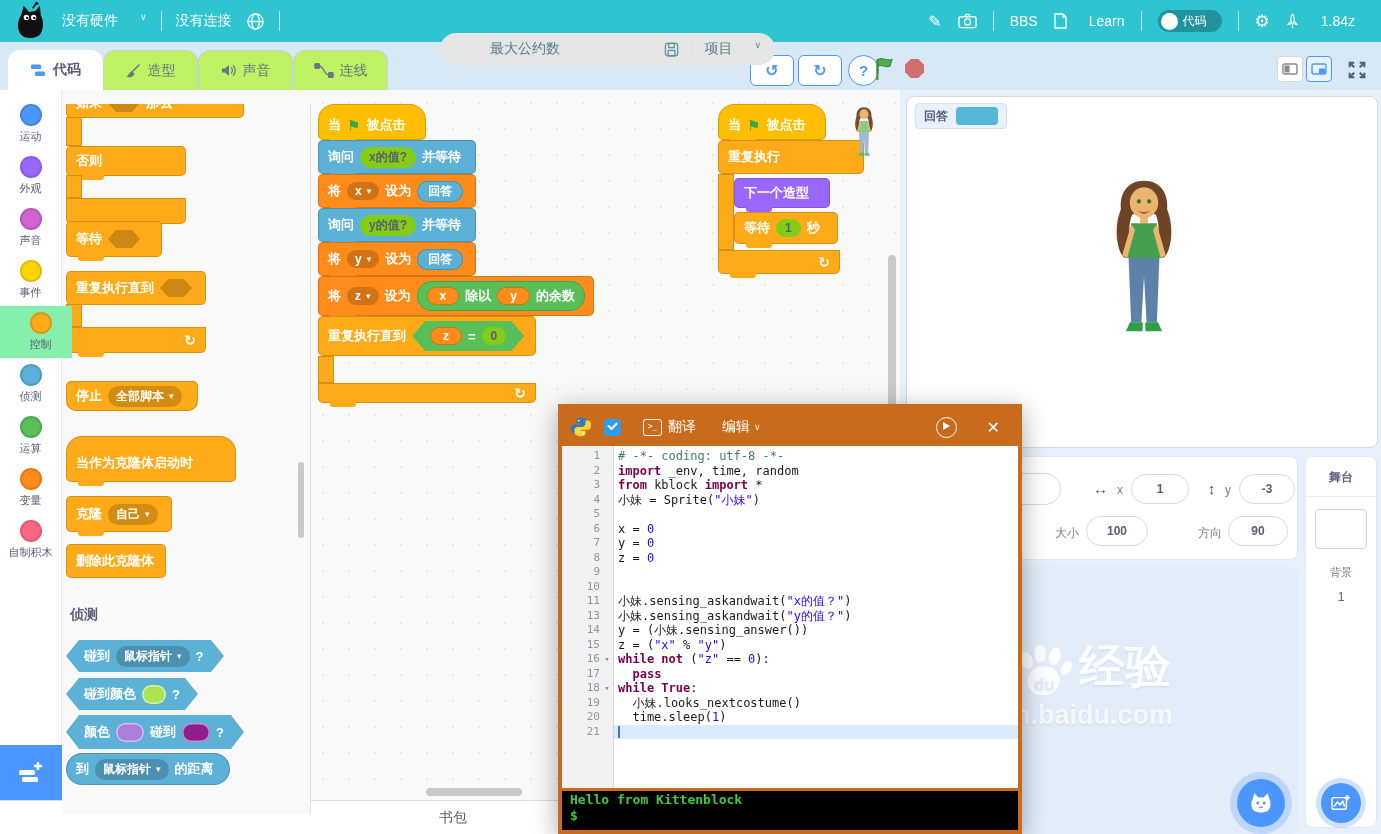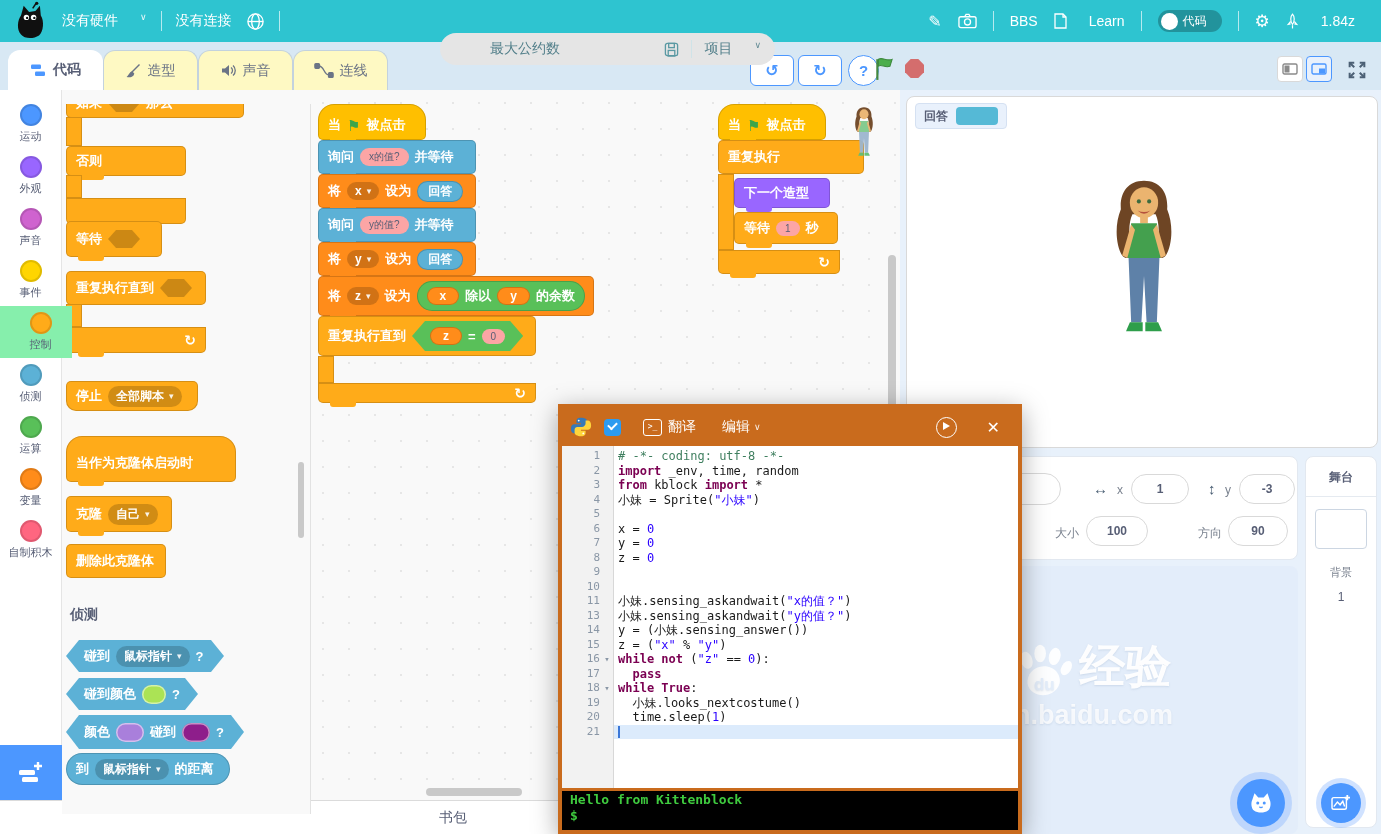--- a/index.html
+++ b/index.html
@@ -21,21 +21,21 @@
   .toggle-pill{width:64px;height:22px;border-radius:11px;background:rgba(0,0,0,.25);
     display:flex;align-items:center;gap:5px;padding:0 3px;box-sizing:border-box;}
   .toggle-knob{width:17px;height:17px;border-radius:50%;background:#fff;}
   .toggle-label{font-size:12px;color:#fff;}
   .icon-btn{display:flex;align-items:center;justify-content:center;}
 
   
   .tabrow{position:absolute;left:0;top:42px;width:1381px;height:48px;background:#D8E8F4;z-index:20;}
   .tab{position:absolute;top:8px;height:40px;border-radius:12px 12px 0 0;display:flex;align-items:center;
     justify-content:center;gap:6px;font-size:14px;color:#57606F;box-sizing:border-box;}
-  .tab.inactive{background:#fef9c3;border:1px solid #C3D2DE;border-bottom:none;color:#6B7486;}
+  .tab.inactive{background:#bef264;border:1px solid #C3D2DE;border-bottom:none;color:#6B7486;}
   .tab.active{background:#FFFFFF;font-weight:bold;color:#575E75;}
   .tb-btn{position:absolute;display:flex;align-items:center;justify-content:center;background:#fff;
     border:1px solid #4C97FF;border-radius:6px;color:#4C97FF;font-weight:bold;}
   .sq-btn{position:absolute;width:26px;height:26px;border:1px solid #D9D9D9;border-radius:4px;background:#fff;
     display:flex;align-items:center;justify-content:center;box-sizing:border-box;}
   .sq-btn.active{background:#E9F1FC;border-color:#4C97FF;}
 
   
   .categories{position:absolute;left:0;top:90px;width:62px;height:710px;background:#fff;
     border-right:1px solid #E5E5E5;z-index:6;display:flex;flex-direction:column;align-items:center;padding-top:8px;box-sizing:border-box;}
@@ -52,21 +52,21 @@
     background-image:radial-gradient(circle,#E6E6E6 1px,transparent 1px);background-size:26px 26px;overflow:hidden;z-index:1;}
 
   
   .blk{position:absolute;display:flex;align-items:center;gap:6px;color:#fff;font-weight:600;font-size:13px;
     padding:0 10px;border-radius:5px;box-shadow:inset 0 0 0 1px rgba(0,0,0,.16);white-space:nowrap;box-sizing:border-box;cursor:grab;}
   .hat{border-radius:16px 16px 5px 5px;}
   .nb::after{content:"";position:absolute;left:12px;bottom:-4px;width:26px;height:5px;background:inherit;border-radius:0 0 3px 3px;}
   .arm{position:absolute;width:16px;box-shadow:inset 0 0 0 1px rgba(0,0,0,.16);}
   .cfoot{border-radius:0 0 5px 5px;justify-content:flex-end;}
   .field{background:rgba(0,0,0,.18);border-radius:99px;padding:2px 8px;display:flex;align-items:center;gap:5px;font-size:12px;}
-  .white-in{background:#fca5a5;color:#575E75;border-radius:99px;padding:2px 9px;font-size:10px;font-weight:400;}
+  .white-in{background:#84cc16;color:#575E75;border-radius:99px;padding:2px 9px;font-size:12px;font-weight:700;}
   .oval{border-radius:99px;box-shadow:inset 0 0 0 1px rgba(0,0,0,.18);padding:2px 11px;font-size:12px;font-weight:600;}
   .hexhole{width:32px;height:18px;background:rgba(0,0,0,.2);
     clip-path:polygon(25% 0,75% 0,100% 50%,75% 100%,25% 100%,0 50%);}
   .bool{clip-path:polygon(13px 0,calc(100% - 13px) 0,100% 50%,calc(100% - 13px) 100%,13px 100%,0 50%);
     border-radius:0;box-shadow:none;padding:0 18px;}
   .rep{border-radius:99px;}
   .hexcond{display:flex;align-items:center;gap:6px;background:#59C059;height:30px;padding:0 18px;
     clip-path:polygon(13px 0,calc(100% - 13px) 0,100% 50%,calc(100% - 13px) 100%,13px 100%,0 50%);}
   .oppill{display:flex;align-items:center;gap:6px;background:#59C059;height:30px;border-radius:99px;
     padding:0 10px;box-shadow:inset 0 0 0 1px rgba(0,0,0,.16);}

